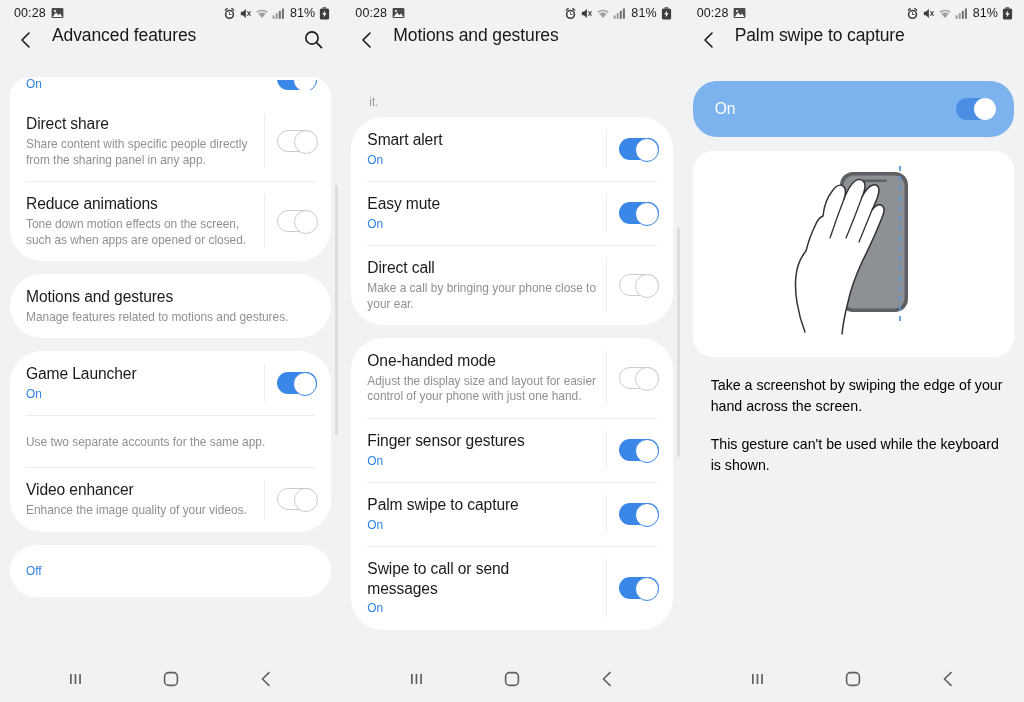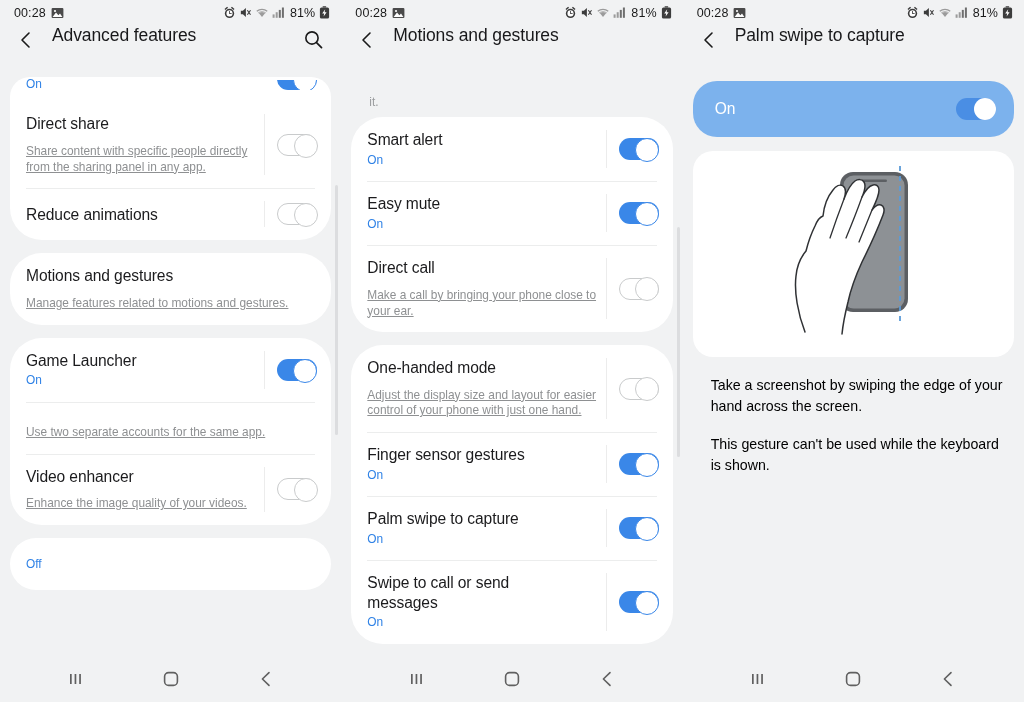--- a/index.html
+++ b/index.html
@@ -33,21 +33,21 @@
     display: flex;
     align-items: center;
     padding: 0 11px 0 14px;
     font-size: 12.5px;
     color: #1c1c1c;
     letter-spacing: 0.1px;
   }
   .sb-clock { font-size: 12.5px; color: #1a1a1a; font-weight: 400; }
   .sb-left { display: flex; align-items: center; gap: 5px; }
   .sb-spacer { flex: 1; }
-  .sb-right { display: flex; align-items: center; gap: 3px; }
+  .sb-right { display: flex; align-items: flex-end; gap: 3px; }
   .sb-icon { display: inline-flex; align-items: center; }
   .sb-batt-text { font-size: 12.5px; color: #1a1a1a; margin: 0 1px 0 2px; }
 
   
   .appbar {
     height: 52px;
     flex: 0 0 52px;
     display: flex;
     padding: 0 14px 0 16px;
   }
@@ -101,22 +101,21 @@
   .row-title {
     font-size: 15.6px;
     color: #1b1b1d;
     line-height: 1.25;
     letter-spacing: -0.1px;
   }
   .row-sub {
     font-size: 11.9px;
     color: #8e9092;
     line-height: 1.32;
-    margin-top: 10px;
-    text-decoration: underline;
+    margin-top: 3px;
   }
   .row-state {
     font-size: 11.9px;
     color: #2f82e6;
     line-height: 1.3;
     margin-top: 3px;
   }
   .toggle-wrap {
     display: flex;
     align-items: center;
@@ -347,20 +346,21 @@
             <div class="row-title">Direct share</div>
             <div class="row-sub">Share content with specific people directly from the sharing panel in any app.</div>
           </div>
           <div class="toggle-wrap">
               <div class="toggle off"></div>
             </div>
         </div>
         <div class="row">
           <div class="row-texts">
             <div class="row-title">Reduce animations</div>
+            <div class="row-sub">Tone down motion effects on the screen, such as when apps are opened or closed.</div>
           </div>
           <div class="toggle-wrap">
               <div class="toggle off"></div>
             </div>
         </div>
       </div>
 
       <div class="card">
         <div class="row">
           <div class="row-texts">

